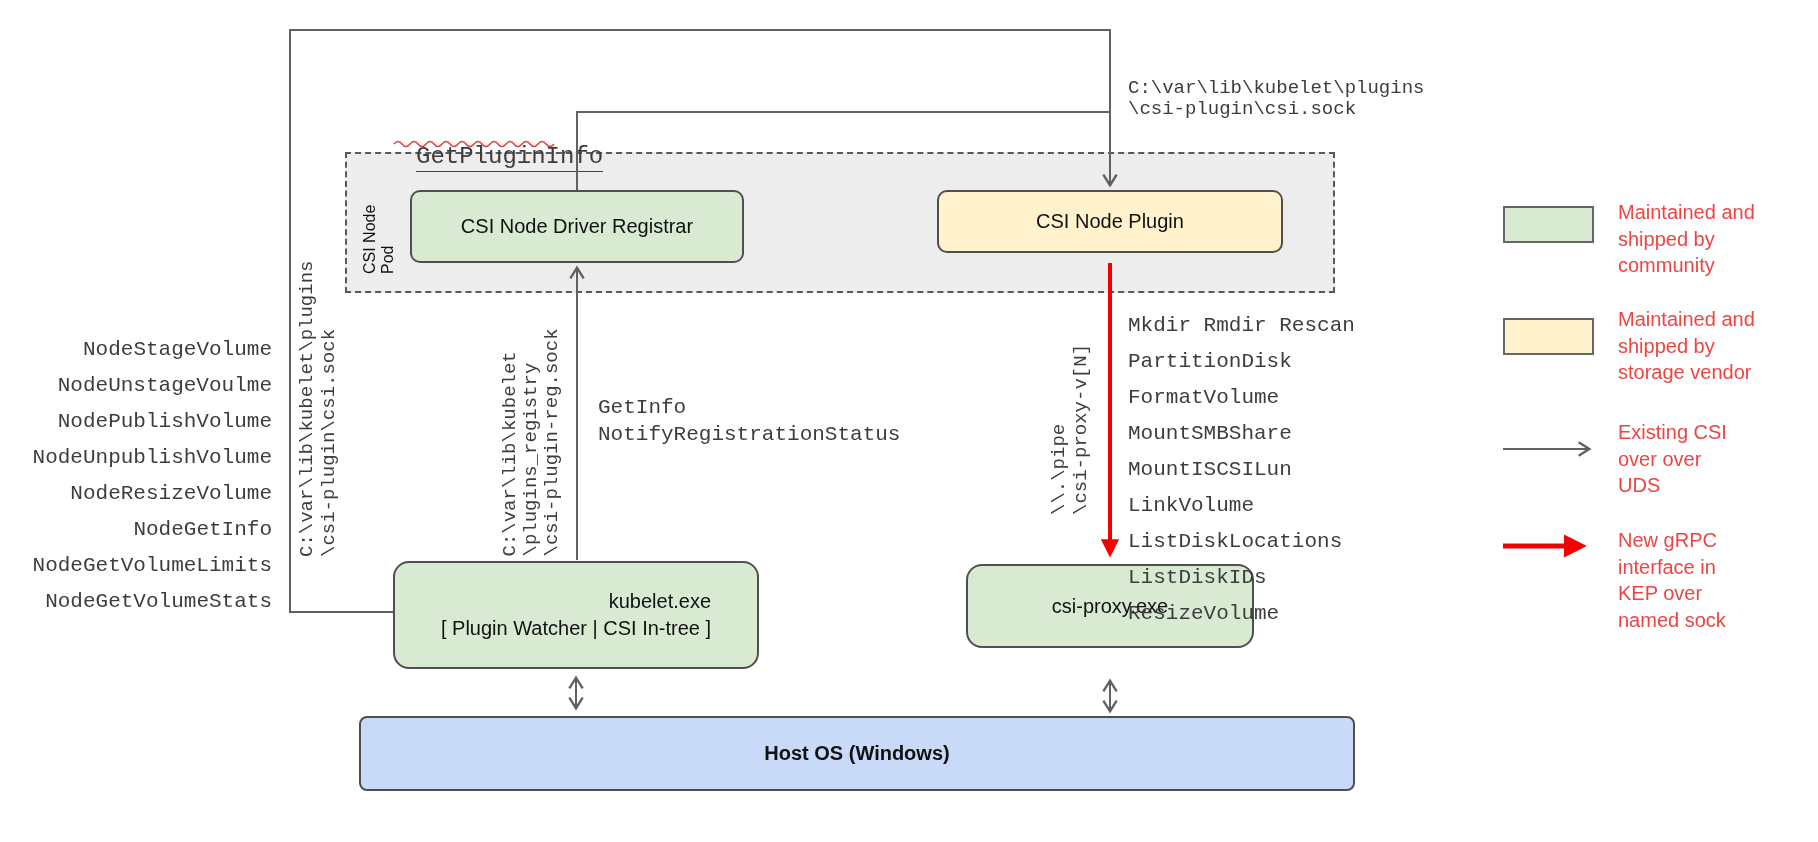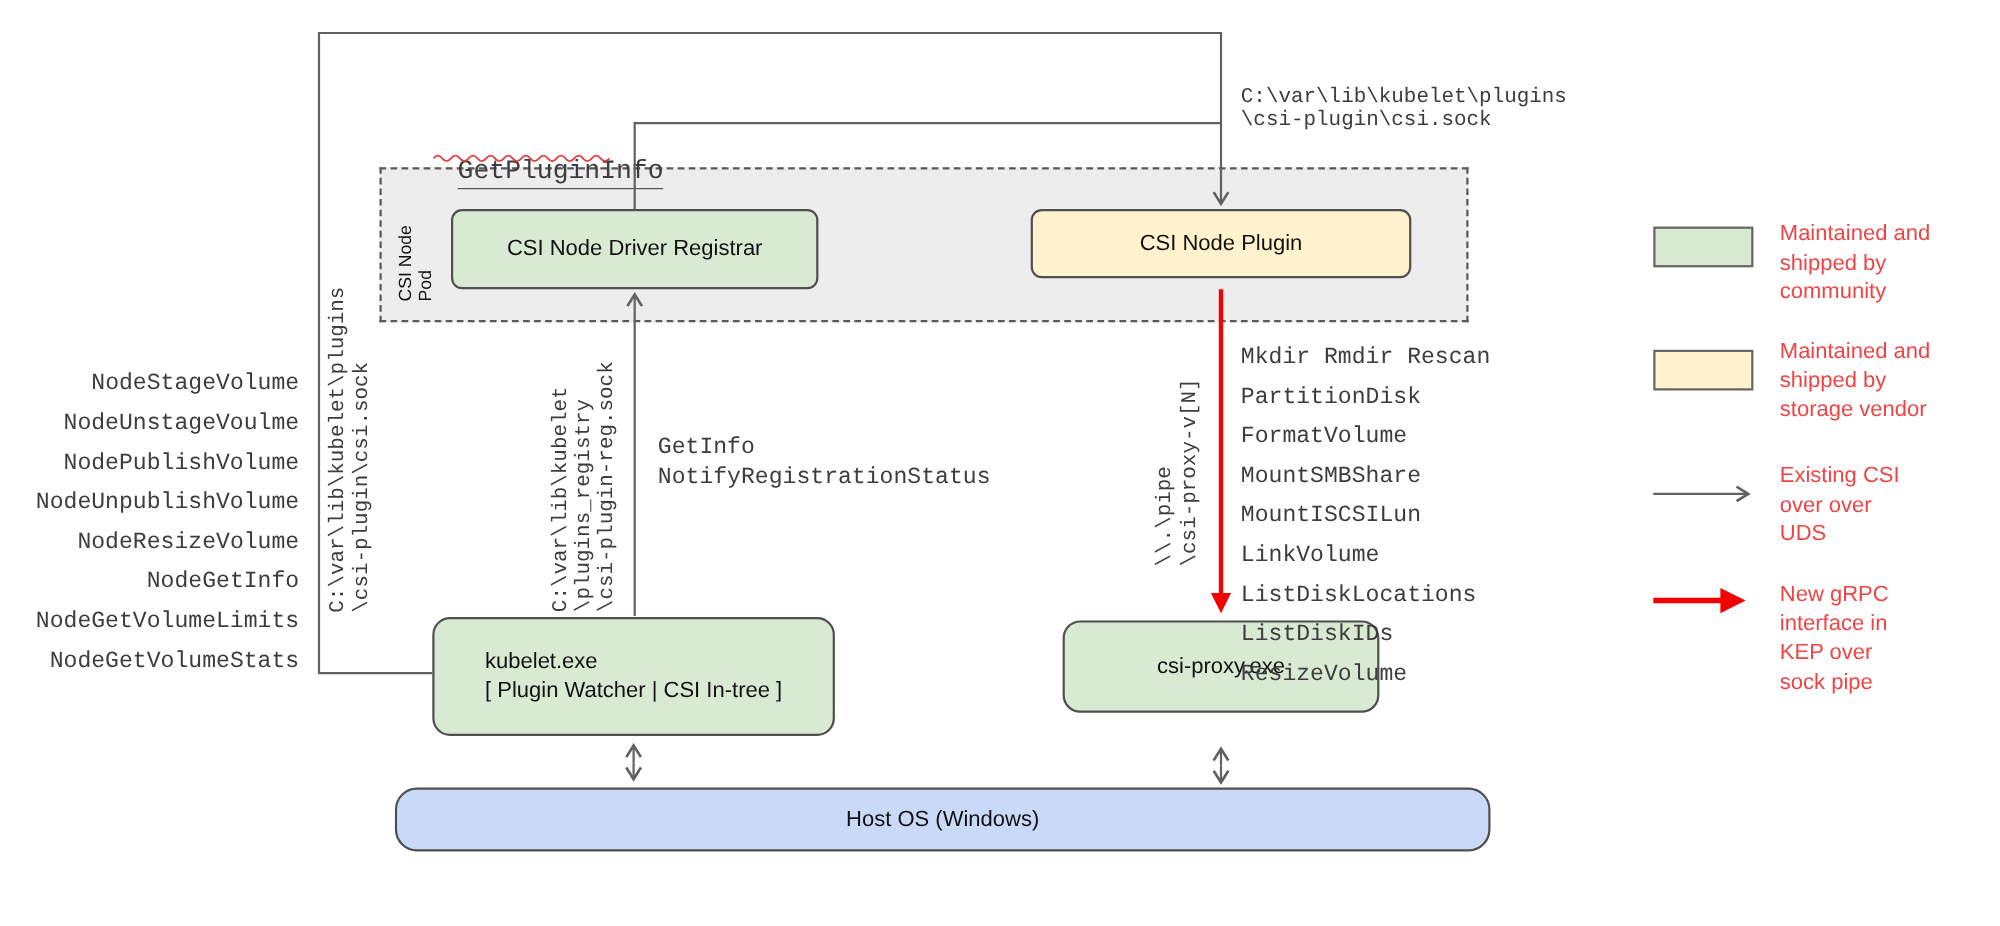--- a/index.html
+++ b/index.html
@@ -6,21 +6,21 @@
   #canvas{position:relative;width:1818px;height:842px;background:#fff;overflow:hidden;
           font-family:"Liberation Sans",sans-serif;}
   .abs{position:absolute;}
   .mono{font-family:"Liberation Mono","DejaVu Sans Mono",monospace;color:#3d3d3d;white-space:pre-line;z-index:3;}
   .sans{font-family:"Liberation Sans",sans-serif;color:#000;white-space:pre-line;z-index:3;}
   .m21{font-size:21px;line-height:36px;}
   .m19{font-size:19px;line-height:22px;}
   .m19t{font-size:19px;line-height:21px;}
   .legendtxt{font-size:20px;line-height:26.5px;color:#ef4444;}
   .box{position:absolute;border:2px solid #4f4f4f;display:flex;align-items:center;justify-content:center;
-       text-align:left;font-family:"Liberation Sans",sans-serif;font-size:20px;color:#111;
+       text-align:right;font-family:"Liberation Sans",sans-serif;font-size:20px;color:#111;
        white-space:pre-line;z-index:2;box-sizing:border-box;line-height:27px;}
   .green{background:#d9ead3;}
   .yellow{background:#fff2cc;}
   .blue{background:#c9daf8;}
   .pod{position:absolute;left:345px;top:152px;width:990px;height:141px;background:#ededed;
        border:2px dashed #595959;z-index:1;box-sizing:border-box;}
   .rot{transform:rotate(-90deg);transform-origin:50% 50%;text-align:left;}
   .underlined{display:inline-block;border-bottom:1.6px solid #444;padding-bottom:1px;}
   #connectors{position:absolute;left:0;top:0;z-index:5;pointer-events:none;}
   .swatch{position:absolute;width:91px;height:37px;border:2px solid #666;box-sizing:border-box;z-index:2;}
@@ -58,21 +58,21 @@
   </svg>
 
   <div class="pod"></div>
   <div class="abs sans rot" style="left:321px;top:214px;width:100px;height:20px;font-size:16px;color:#111;">CSI Node Pod</div>
 
   <div class="box green" style="left:410px;top:190px;width:334px;height:73px;border-radius:10px;">CSI Node Driver Registrar</div>
   <div class="box yellow" style="left:937px;top:190px;width:346px;height:63px;border-radius:10px;">CSI Node Plugin</div>
   <div class="box green" style="left:393px;top:561px;width:366px;height:108px;border-radius:16px;">kubelet.exe
 [ Plugin Watcher | CSI In-tree ]</div>
   <div class="box green" style="left:966px;top:564px;width:288px;height:84px;border-radius:16px;">csi-proxy.exe</div>
-  <div class="box blue" style="left:359px;top:716px;width:996px;height:58px;border-radius:20px;">Host OS (Windows)</div>
+  <div class="box blue" style="left:359px;top:716px;width:996px;height:75px;border-radius:8px;font-weight:bold;">Host OS (Windows)</div>
 
   <div class="abs mono" style="left:416px;top:116px;font-size:24px;">
     <span class="underlined">GetPluginInfo</span>
   </div>
 
   <div class="abs mono m19t" style="left:1128px;top:78px;">C:\var\lib\kubelet\plugins
 \csi-plugin\csi.sock</div>
 
   <div class="abs mono m21" style="left:30px;top:332px;width:242px;text-align:right;">NodeStageVolume
 NodeUnstageVoulme
@@ -116,15 +116,15 @@
 shipped by
 storage vendor</div>
 
   <div class="abs sans legendtxt" style="left:1618px;top:419px;">Existing CSI
 over over
 UDS</div>
 
   <div class="abs sans legendtxt" style="left:1618px;top:527px;">New gRPC
 interface in
 KEP over
-sock pipe</div>
+named sock</div>
 
 </div>
 
 </body></html>

